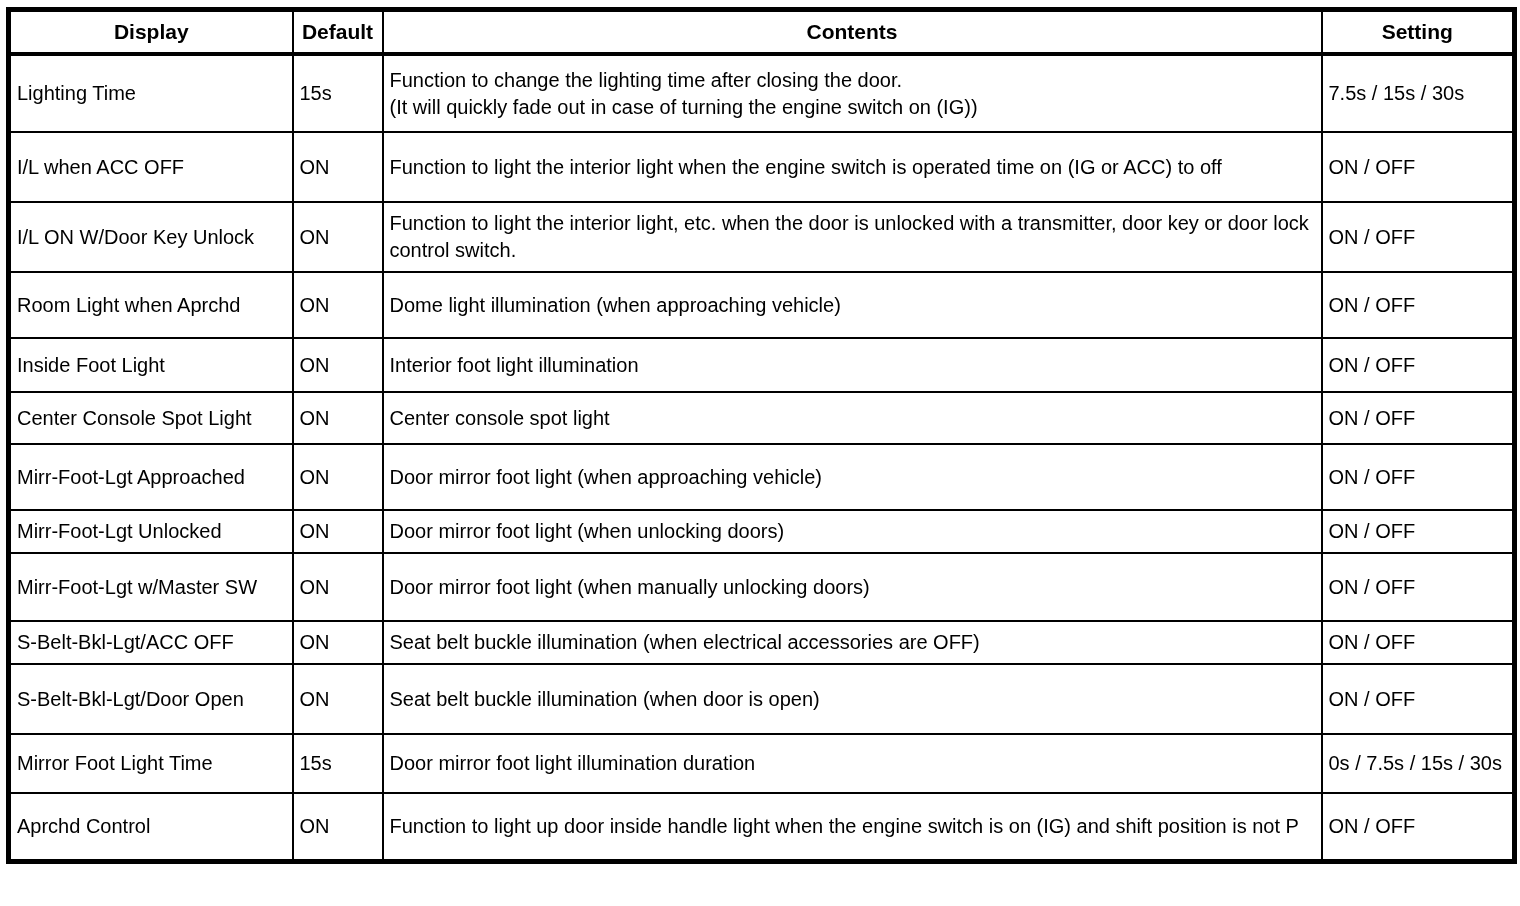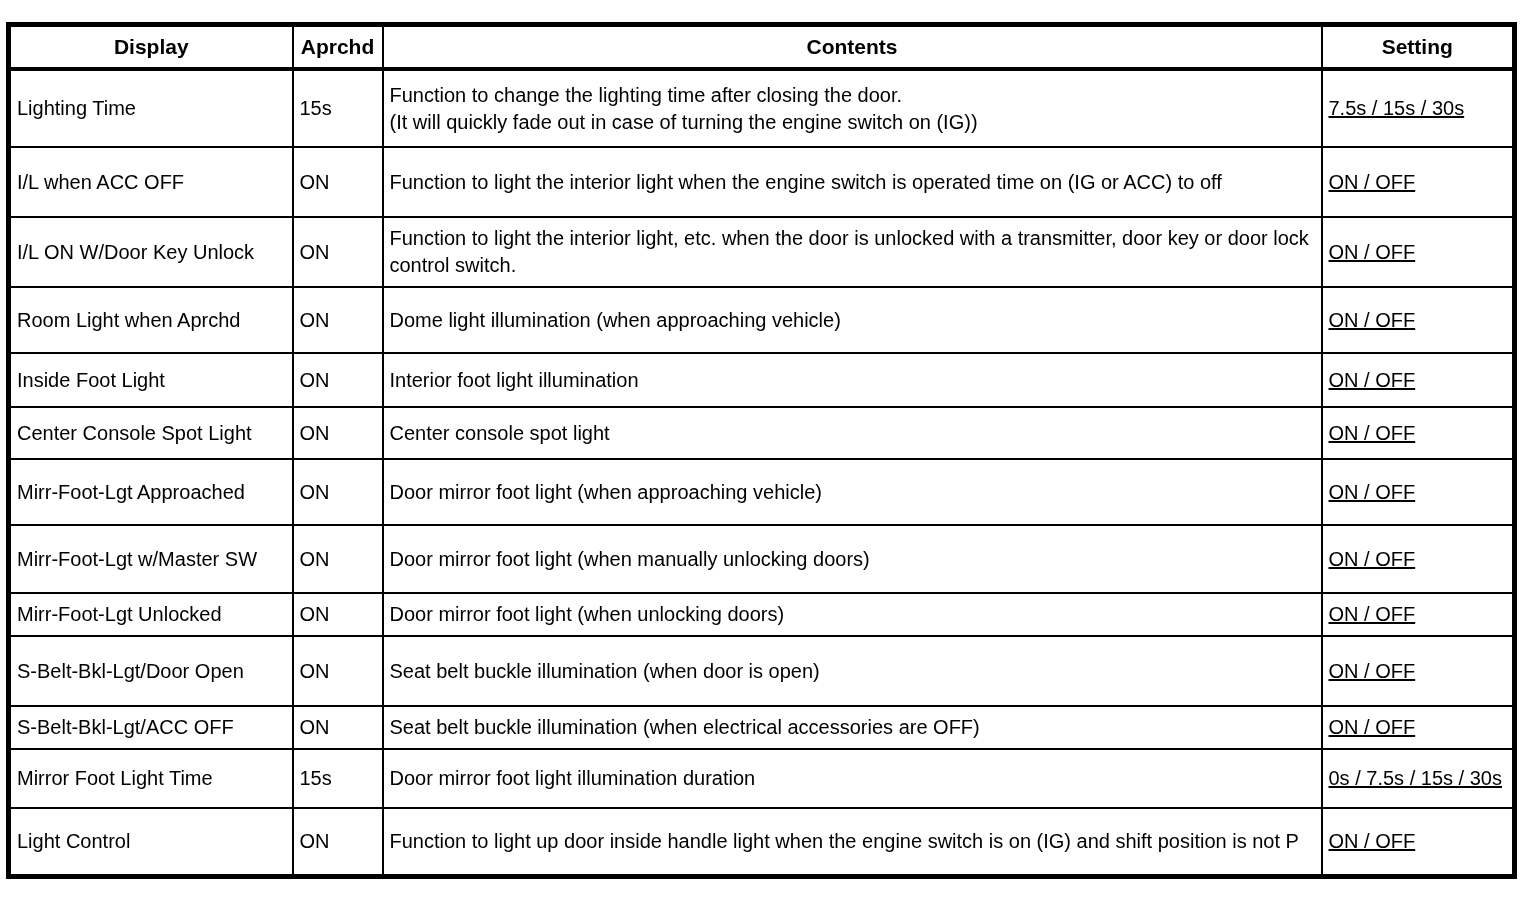--- a/index.html
+++ b/index.html
@@ -5,21 +5,21 @@
   html, body {
     margin: 0;
     padding: 0;
     background: #ffffff;
   }
   .page {
     width: 1520px;
     height: 906px;
     background: #ffffff;
     box-sizing: border-box;
-    padding: 22px 6px 0 6px;
+    padding: 7px 6px 0 6px;
     font-family: "Liberation Sans", "DejaVu Sans", sans-serif;
     color: #000000;
   }
   table.settings {
     border-collapse: collapse;
     table-layout: fixed;
     width: 1506px;
     background: #ffffff;
   }
   table.settings col.c-display  { width: 284px; }
@@ -47,37 +47,37 @@
     font-size: 21px;
     text-align: center;
     height: 36px;
     padding: 2px 4px;
   }
   table.settings td {
     text-align: left;
     padding: 3px 6px;
   }
   td.cell-contents { white-space: pre-line; padding-left: 9px; }
-  td.cell-setting  { padding-left: 7px; text-decoration: underline; }
+  td.cell-setting  { padding-left: 7px; }
 </style>
 </head>
 <body>
 
 <div class="page">
   <table class="settings">
     <colgroup>
       <col class="c-display">
       <col class="c-default">
       <col class="c-contents">
       <col class="c-setting">
     </colgroup>
     <thead>
       <tr>
         <th>Display</th>
-        <th>Aprchd</th>
+        <th>Default</th>
         <th>Contents</th>
         <th>Setting</th>
       </tr>
     </thead>
     <tbody>
       <tr style="height:78px">
         <td class="cell-display">Lighting Time</td>
         <td class="cell-default">15s</td>
         <td class="cell-contents">Function to change the lighting time after closing the door.
 (It will quickly fade out in case of turning the engine switch on (IG))</td>
@@ -112,51 +112,51 @@
         <td class="cell-default">ON</td>
         <td class="cell-contents">Center console spot light</td>
         <td class="cell-setting">ON / OFF</td>
       </tr>
       <tr style="height:66px">
         <td class="cell-display">Mirr-Foot-Lgt Approached</td>
         <td class="cell-default">ON</td>
         <td class="cell-contents">Door mirror foot light (when approaching vehicle)</td>
         <td class="cell-setting">ON / OFF</td>
       </tr>
+      <tr style="height:43px">
+        <td class="cell-display">Mirr-Foot-Lgt Unlocked</td>
+        <td class="cell-default">ON</td>
+        <td class="cell-contents">Door mirror foot light (when unlocking doors)</td>
+        <td class="cell-setting">ON / OFF</td>
+      </tr>
       <tr style="height:68px">
         <td class="cell-display">Mirr-Foot-Lgt w/Master SW</td>
         <td class="cell-default">ON</td>
         <td class="cell-contents">Door mirror foot light (when manually unlocking doors)</td>
         <td class="cell-setting">ON / OFF</td>
       </tr>
       <tr style="height:43px">
-        <td class="cell-display">Mirr-Foot-Lgt Unlocked</td>
+        <td class="cell-display">S-Belt-Bkl-Lgt/ACC OFF</td>
         <td class="cell-default">ON</td>
-        <td class="cell-contents">Door mirror foot light (when unlocking doors)</td>
+        <td class="cell-contents">Seat belt buckle illumination (when electrical accessories are OFF)</td>
         <td class="cell-setting">ON / OFF</td>
       </tr>
       <tr style="height:70px">
         <td class="cell-display">S-Belt-Bkl-Lgt/Door Open</td>
         <td class="cell-default">ON</td>
         <td class="cell-contents">Seat belt buckle illumination (when door is open)</td>
-        <td class="cell-setting">ON / OFF</td>
-      </tr>
-      <tr style="height:43px">
-        <td class="cell-display">S-Belt-Bkl-Lgt/ACC OFF</td>
-        <td class="cell-default">ON</td>
-        <td class="cell-contents">Seat belt buckle illumination (when electrical accessories are OFF)</td>
         <td class="cell-setting">ON / OFF</td>
       </tr>
       <tr style="height:59px">
         <td class="cell-display">Mirror Foot Light Time</td>
         <td class="cell-default">15s</td>
         <td class="cell-contents">Door mirror foot light illumination duration</td>
         <td class="cell-setting">0s / 7.5s / 15s / 30s</td>
       </tr>
       <tr style="height:68px">
-        <td class="cell-display">Light Control</td>
+        <td class="cell-display">Aprchd Control</td>
         <td class="cell-default">ON</td>
         <td class="cell-contents">Function to light up door inside handle light when the engine switch is on (IG) and shift position is not P</td>
         <td class="cell-setting">ON / OFF</td>
       </tr>
     </tbody>
   </table>
 </div>
 
 </body></html>

